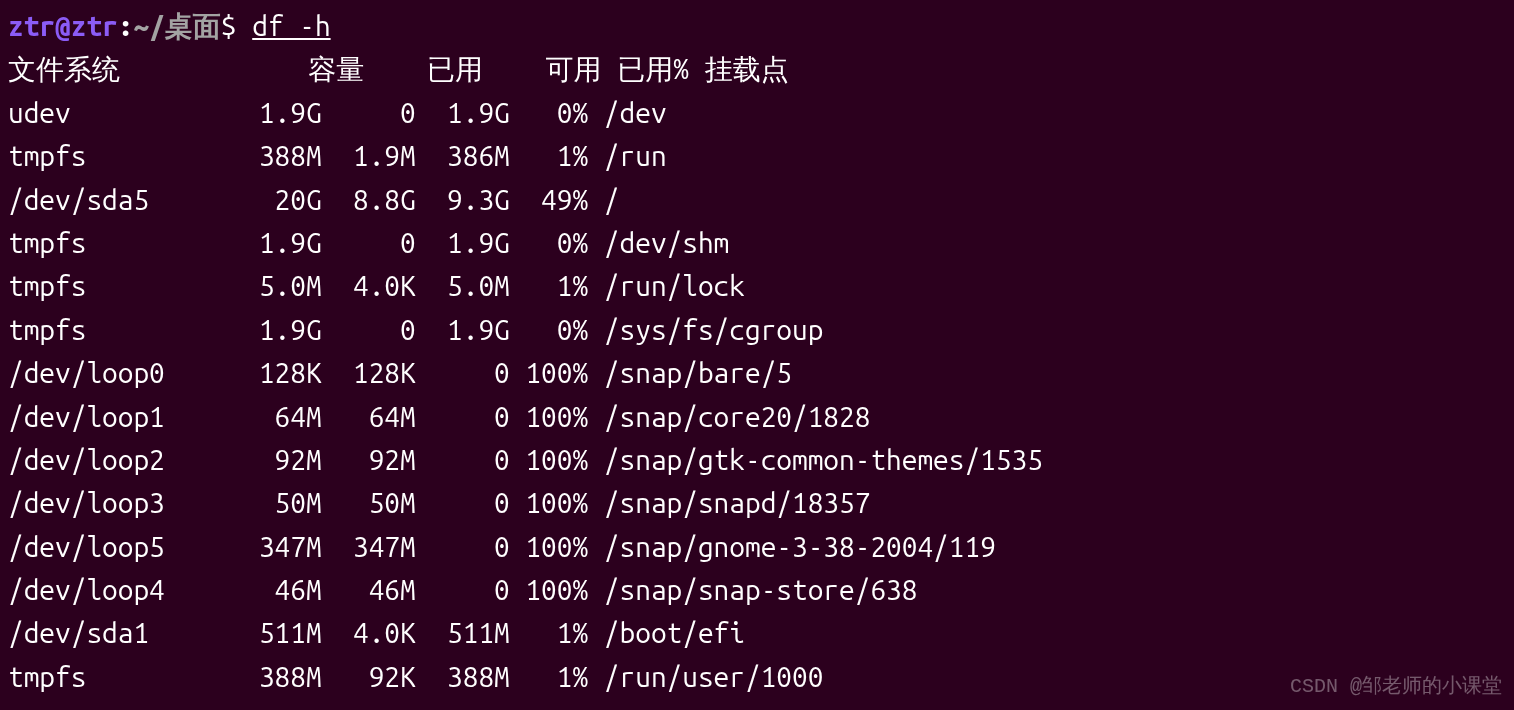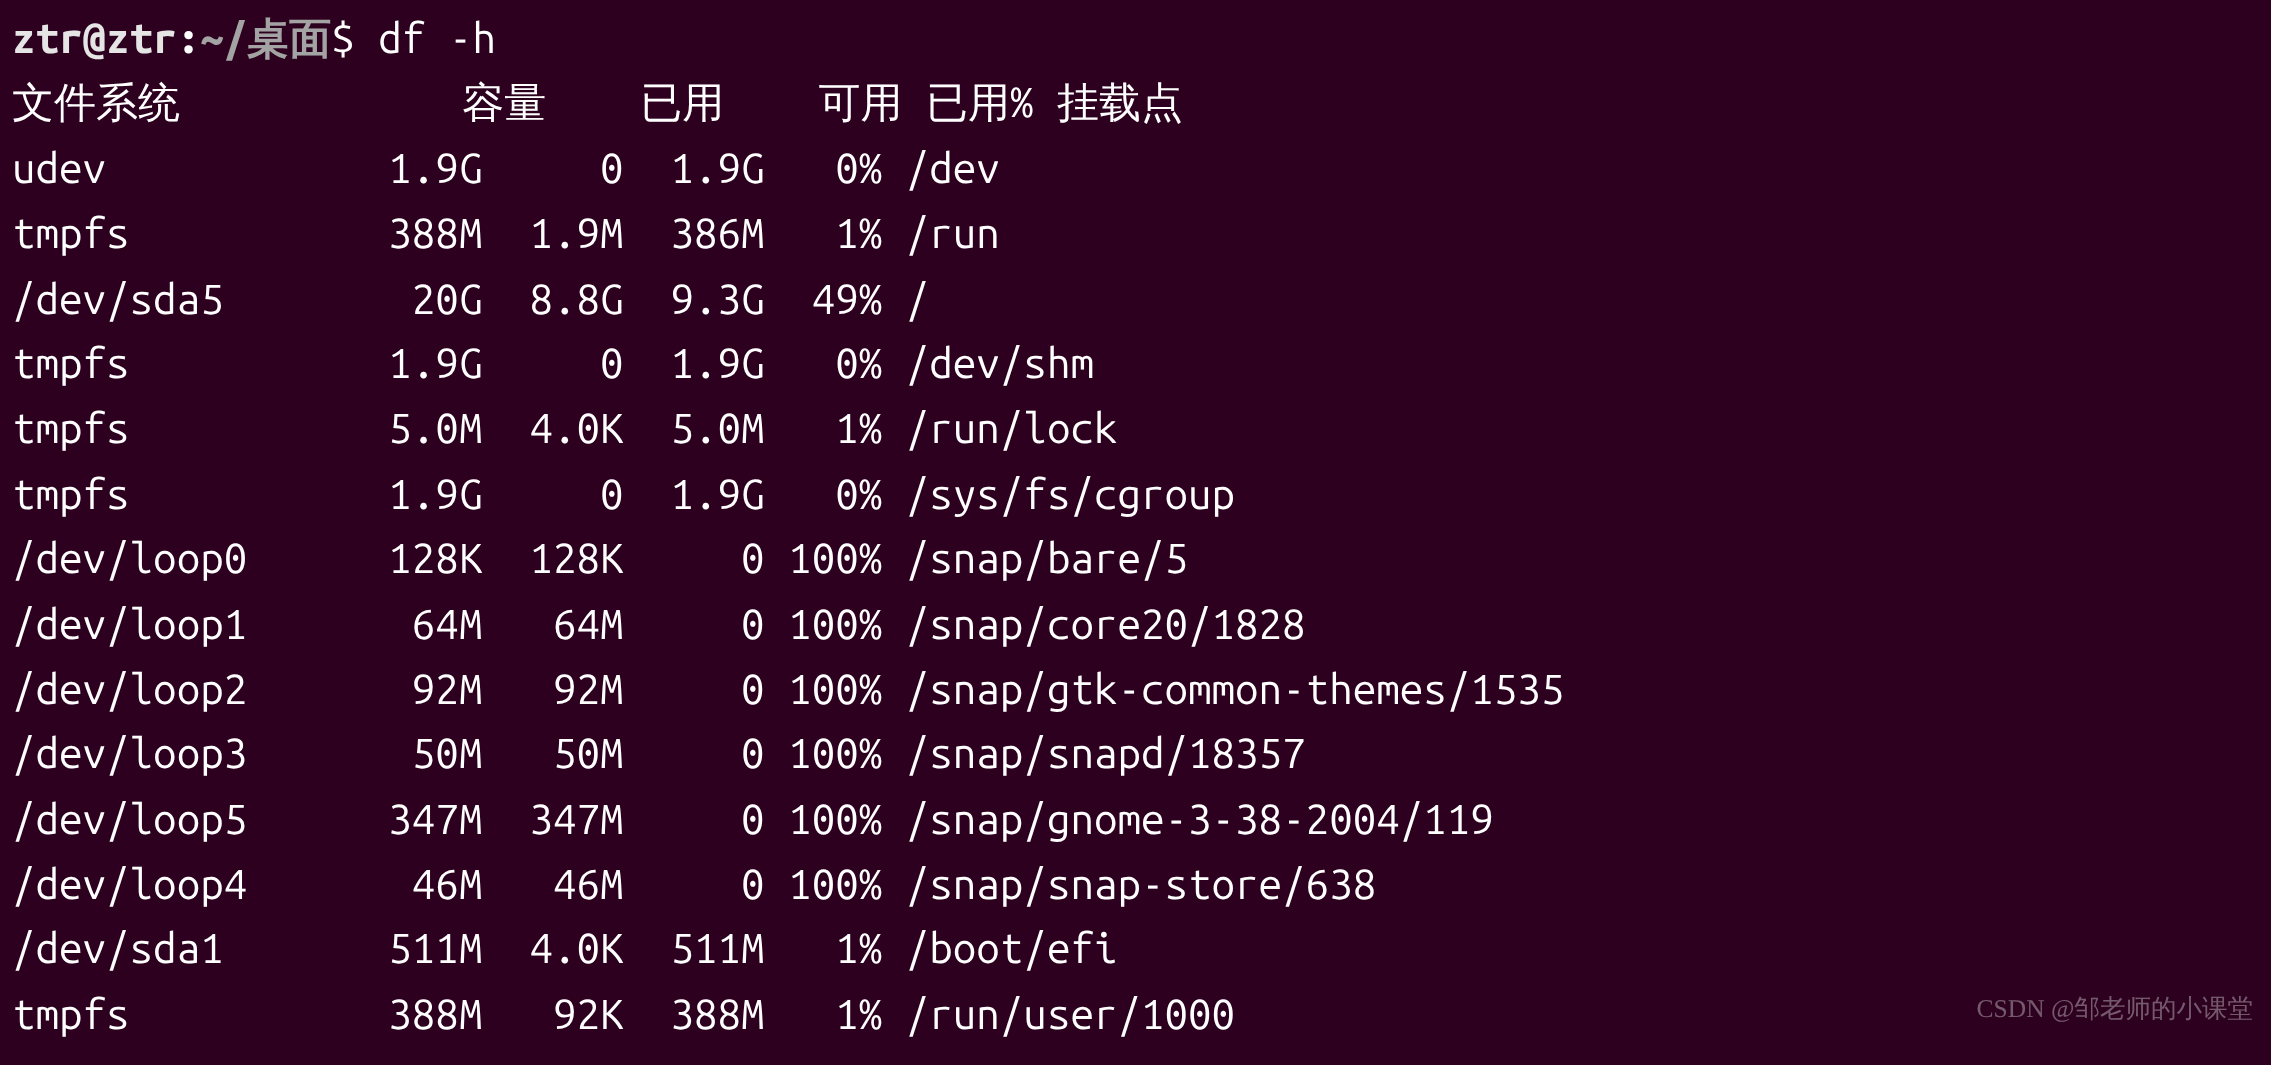--- a/index.html
+++ b/index.html
@@ -16,44 +16,45 @@
       padding: 4px 8px;
       width: 1514px;
       height: 710px;
       overflow: hidden;
       position: relative;
     }
     .terminal {
       white-space: pre;
     }
     .prompt-user {
-      color: #e5e5e5;
+      color: #8b5cf6;
       font-weight: bold;
     }
     .prompt-colon {
       color: #ffffff;
       font-weight: bold;
     }
     .prompt-path {
       color: #a3a3a3;
       font-weight: bold;
     }
     .prompt-dollar {
       color: #ffffff;
     }
     .command {
       color: #ffffff;
+      text-decoration: underline;
     }
     .watermark {
       position: absolute;
-      bottom: 24px;
+      bottom: 8px;
       right: 12px;
-      font-size: 17px;
+      font-size: 20px;
       color: rgba(255,255,255,0.35);
-      font-family: Liberation Serif, serif;
+      font-family: Liberation Mono, monospace;
     }
   </style>
 </head>
 <body>
 
 <div class="terminal"><span class="prompt-user">ztr@ztr</span><span class="prompt-colon">:</span><span class="prompt-path">~/桌面</span><span class="prompt-dollar">$ </span><span class="command">df -h</span>
 <span id="output-area">文件系统            容量    已用    可用 已用% 挂载点
 udev            1.9G     0  1.9G   0% /dev
 tmpfs           388M  1.9M  386M   1% /run
 /dev/sda5        20G  8.8G  9.3G  49% /

